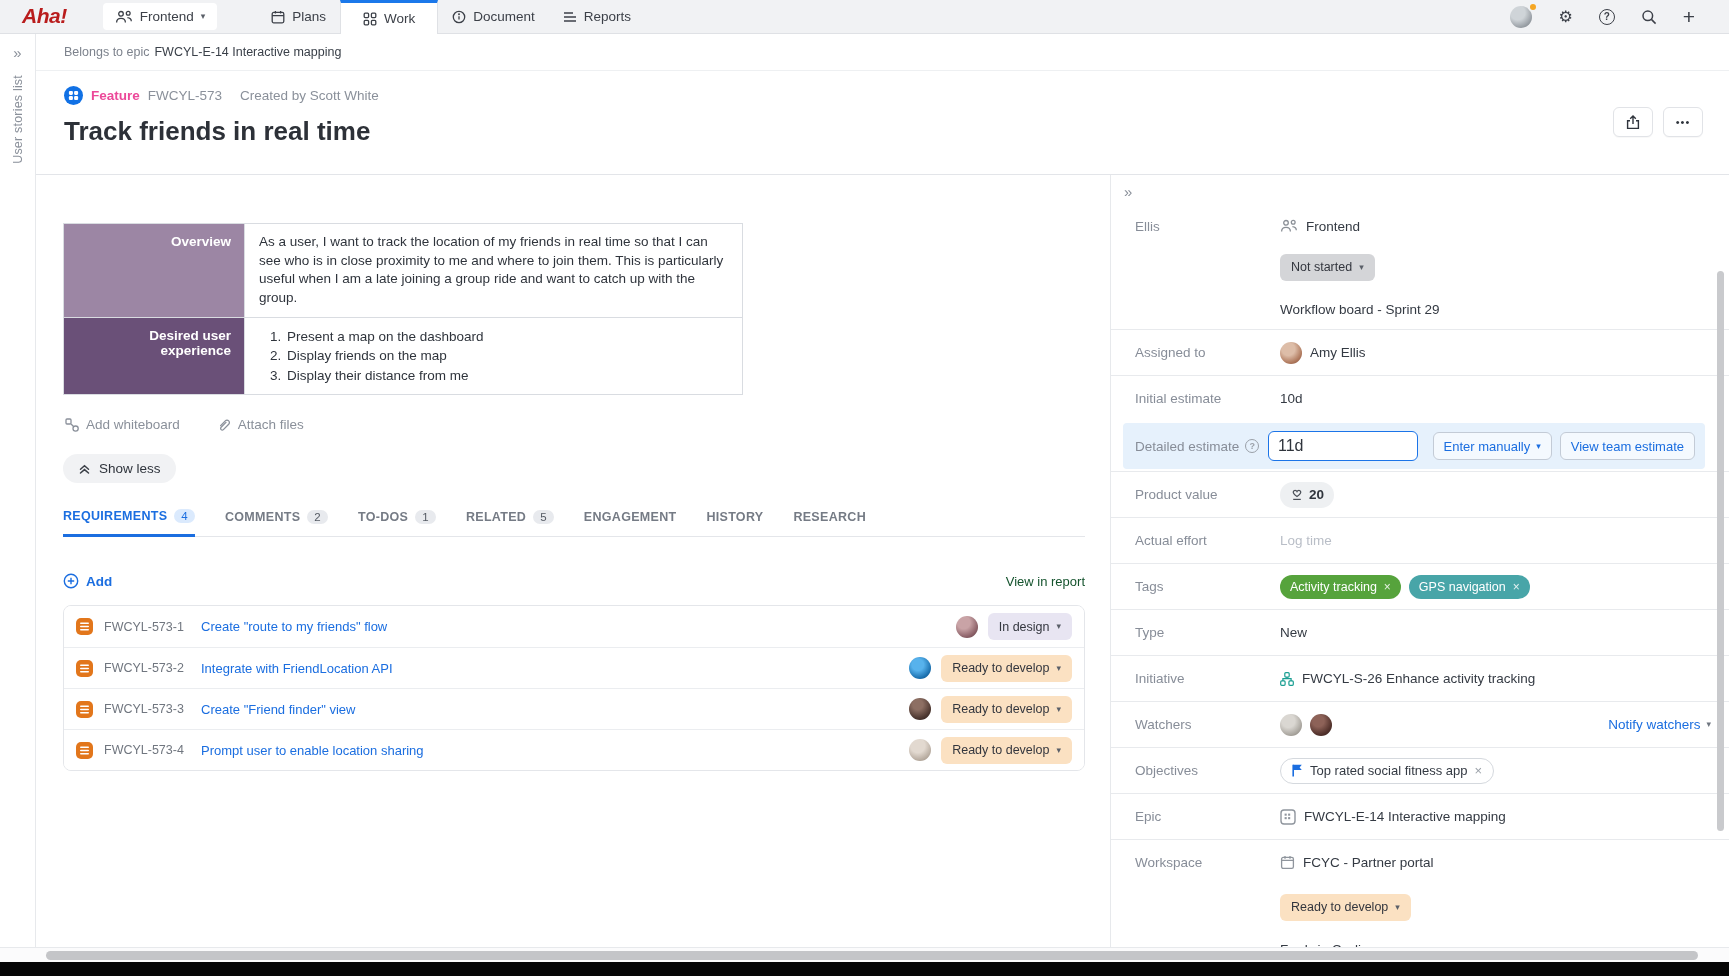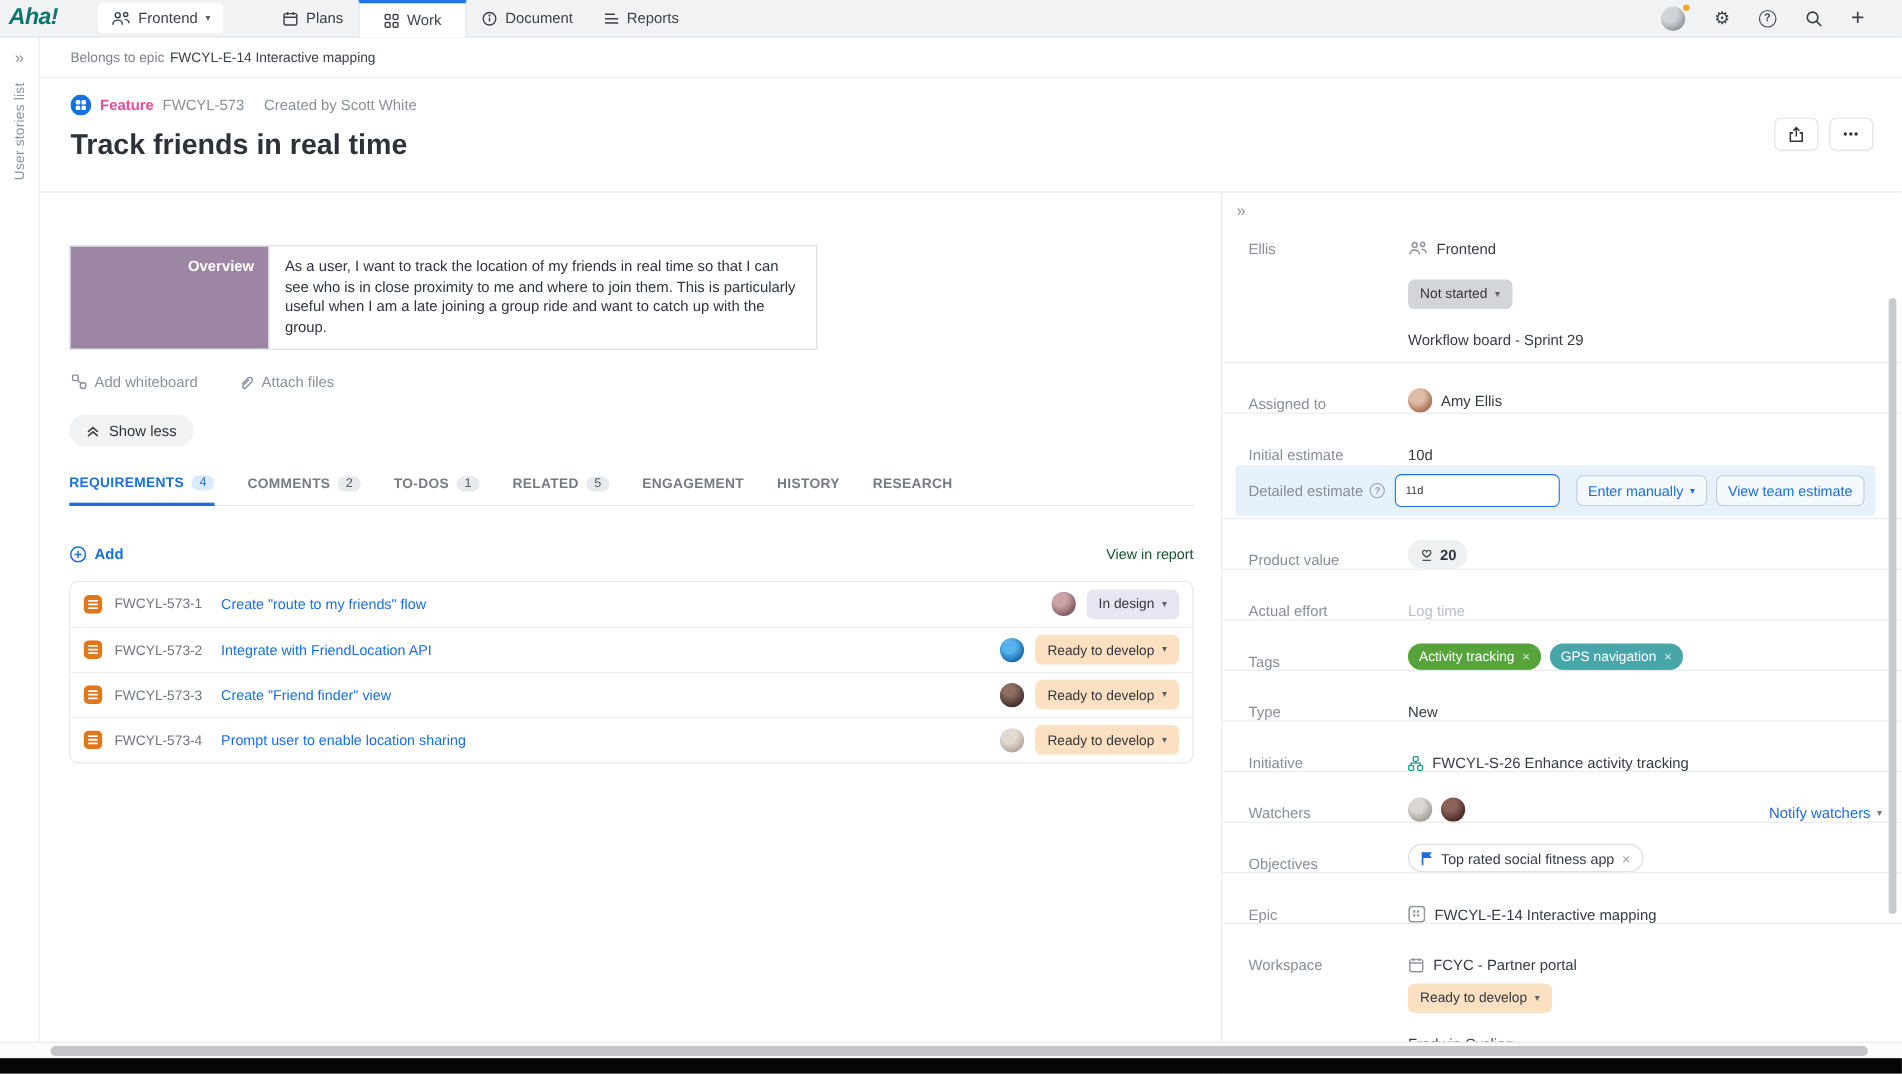--- a/index.html
+++ b/index.html
@@ -2,21 +2,21 @@
 <html><head>
 <meta charset="utf-8">
 <style>
   * { margin:0; padding:0; box-sizing:border-box; }
   html,body { width:1729px; height:976px; overflow:hidden; background:#fff;
     font-family:"Liberation Sans", sans-serif; color:#2f343c; }
 
   
   .topnav { height:34px; background:#f1f2f4; border-bottom:1px solid #dfe1e5;
     display:flex; align-items:stretch; position:relative; }
-  .logo { font-size:21px; font-weight:800; color:#0f766e; padding:4px 18px 0 8px;
+  .logo { font-size:21px; font-weight:800; color:#b91c1c; padding:4px 18px 0 22px;
     font-style:italic; letter-spacing:-0.5px; }
   .nav-item { display:flex; align-items:center; gap:7px; padding:0 14px; font-size:13.5px;
     color:#3c4048; cursor:pointer; white-space:nowrap; }
   .nav-item.workspace { background:#fff; border-radius:4px; margin:3px 40px 3px 18px; padding:0 12px; }
   .nav-item.tab-active { background:#fff; border-left:1px solid #dfe1e5; border-right:1px solid #dfe1e5;
     border-top:3px solid #1b78ea; margin-bottom:-1px; padding:0 22px; }
   .nav-spacer { flex:1; }
   .nav-right { display:flex; align-items:center; gap:26px; padding-right:34px; }
   .nav-icon { font-size:16px; color:#3c4048; cursor:pointer; display:flex; align-items:center; }
   .caret { font-size:9px; color:#5a5f68; line-height:1; }
@@ -100,35 +100,35 @@
     border-radius:6px; font-size:12.5px; color:#33363e; cursor:pointer; white-space:nowrap; }
   .st-purple { background:#e8e5f2; }
   .st-peach  { background:#fbe1c2; }
   .st-gray   { background:#d4d5d8; }
 
   
   .detail-sidebar { flex:1; border-left:1px solid #e7e9ec; position:relative; overflow:hidden;
     padding-top:8px; }
   .sb-collapse { color:#8a909a; font-size:15px; padding-left:13px; cursor:pointer; height:24px; }
   .sb-row { display:flex; align-items:center; min-height:46px; padding:0 26px 0 24px; position:relative; }
-  .sb-row.sep { border-top:1px solid #e8eaed;align-items:flex-end; }
+  .sb-row.sep { border-top:1px solid #e8eaed; }
   .sb-label { width:145px; flex-shrink:0; color:#878d98; font-size:13.5px; display:flex; align-items:center; gap:6px; }
   .sb-value { display:flex; align-items:center; gap:8px; font-size:13.5px; color:#343a43; flex:1; min-width:0; }
   .row-team { min-height:38px; }
   .row-status { min-height:44px; }
   .row-sprint { min-height:40px;text-align:right; }
   .placeholder { color:#b9bec7; }
   .help-dot { width:14px; height:14px; border:1.3px solid #9aa0a8; border-radius:50%; color:#9aa0a8;
     font-size:9px; font-weight:700; display:inline-flex; align-items:center; justify-content:center; }
 
   .estimate-hl { background:#e6f1fc; border-radius:4px; margin:2px 24px 2px 12px; min-height:46px;
     padding:0 10px 0 12px; }
   .estimate-hl .sb-label { width:133px; }
   .est-input { width:150px; height:30px; border:1.5px solid #1b74e8; border-radius:6px; background:#fff;
-    font-size:10px; font-family:inherit; color:#2f343c; padding:0 9px; outline:none; }
+    font-size:16px; font-family:inherit; color:#2f343c; padding:0 9px; outline:none; }
   .est-btns { margin-left:auto; display:flex; gap:8px; }
   .est-btn { display:inline-flex; align-items:center; gap:6px; height:28px; padding:0 10px;
     border:1px solid #c3cbd6; border-radius:6px; color:#1b6ee0; font-size:13px; cursor:pointer;
     background:rgba(255,255,255,.55); white-space:nowrap; }
 
   .pv-pill { display:inline-flex; align-items:center; gap:5px; background:#eef0f2; border-radius:13px;
     height:26px; padding:0 10px; font-weight:700; font-size:13.5px; color:#2f343c; }
   .tag { display:inline-flex; align-items:center; gap:7px; height:24px; padding:0 10px; border-radius:12px;
     color:#fff; font-size:12.5px; font-weight:500; cursor:default; }
   .tag-green { background:#56a33c; }
@@ -275,20 +275,30 @@
 
     <div class="split">
 
       <section class="doc-area">
         <table class="desc-table">
           <tbody>
               <tr>
             <td class="hdr-cell hdr-light">Overview</td>
             <td class="body-cell">As a user, I want to track the location of my friends in real time so that I can see who is in close proximity to me and where to join them. This is particularly useful when I am a late joining a group ride and want to catch up with the group.</td>
           </tr>
+          <tr>
+            <td class="hdr-cell hdr-dark">Desired user experience</td>
+            <td class="body-cell">
+              <ol>
+                <li>Present a map on the dashboard</li>
+                <li>Display friends on the map</li>
+                <li>Display their distance from me</li>
+              </ol>
+            </td>
+          </tr>
         </tbody>
           </table>
 
         <div class="attach-row">
           <div class="ghost-link">
             <span>
               <svg width="14" height="14" viewBox="0 0 14 14" fill="none" stroke="#8a909a" stroke-width="1.3">
                 <rect x="1" y="1" width="5" height="5" rx="1"></rect>
                   <circle cx="10.6" cy="10.6" r="2.6"></circle>
                   <path d="M6 6l2.8 2.8"></path>

